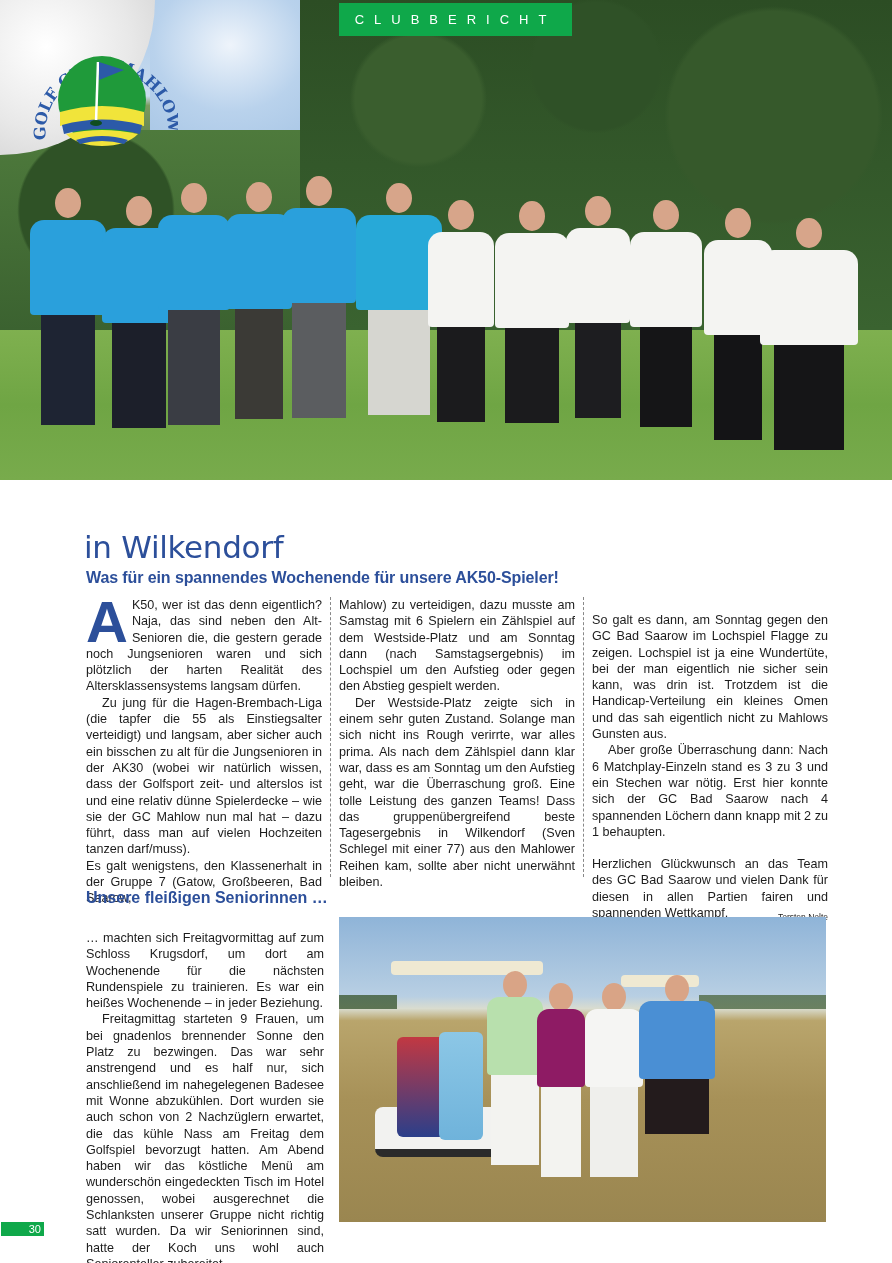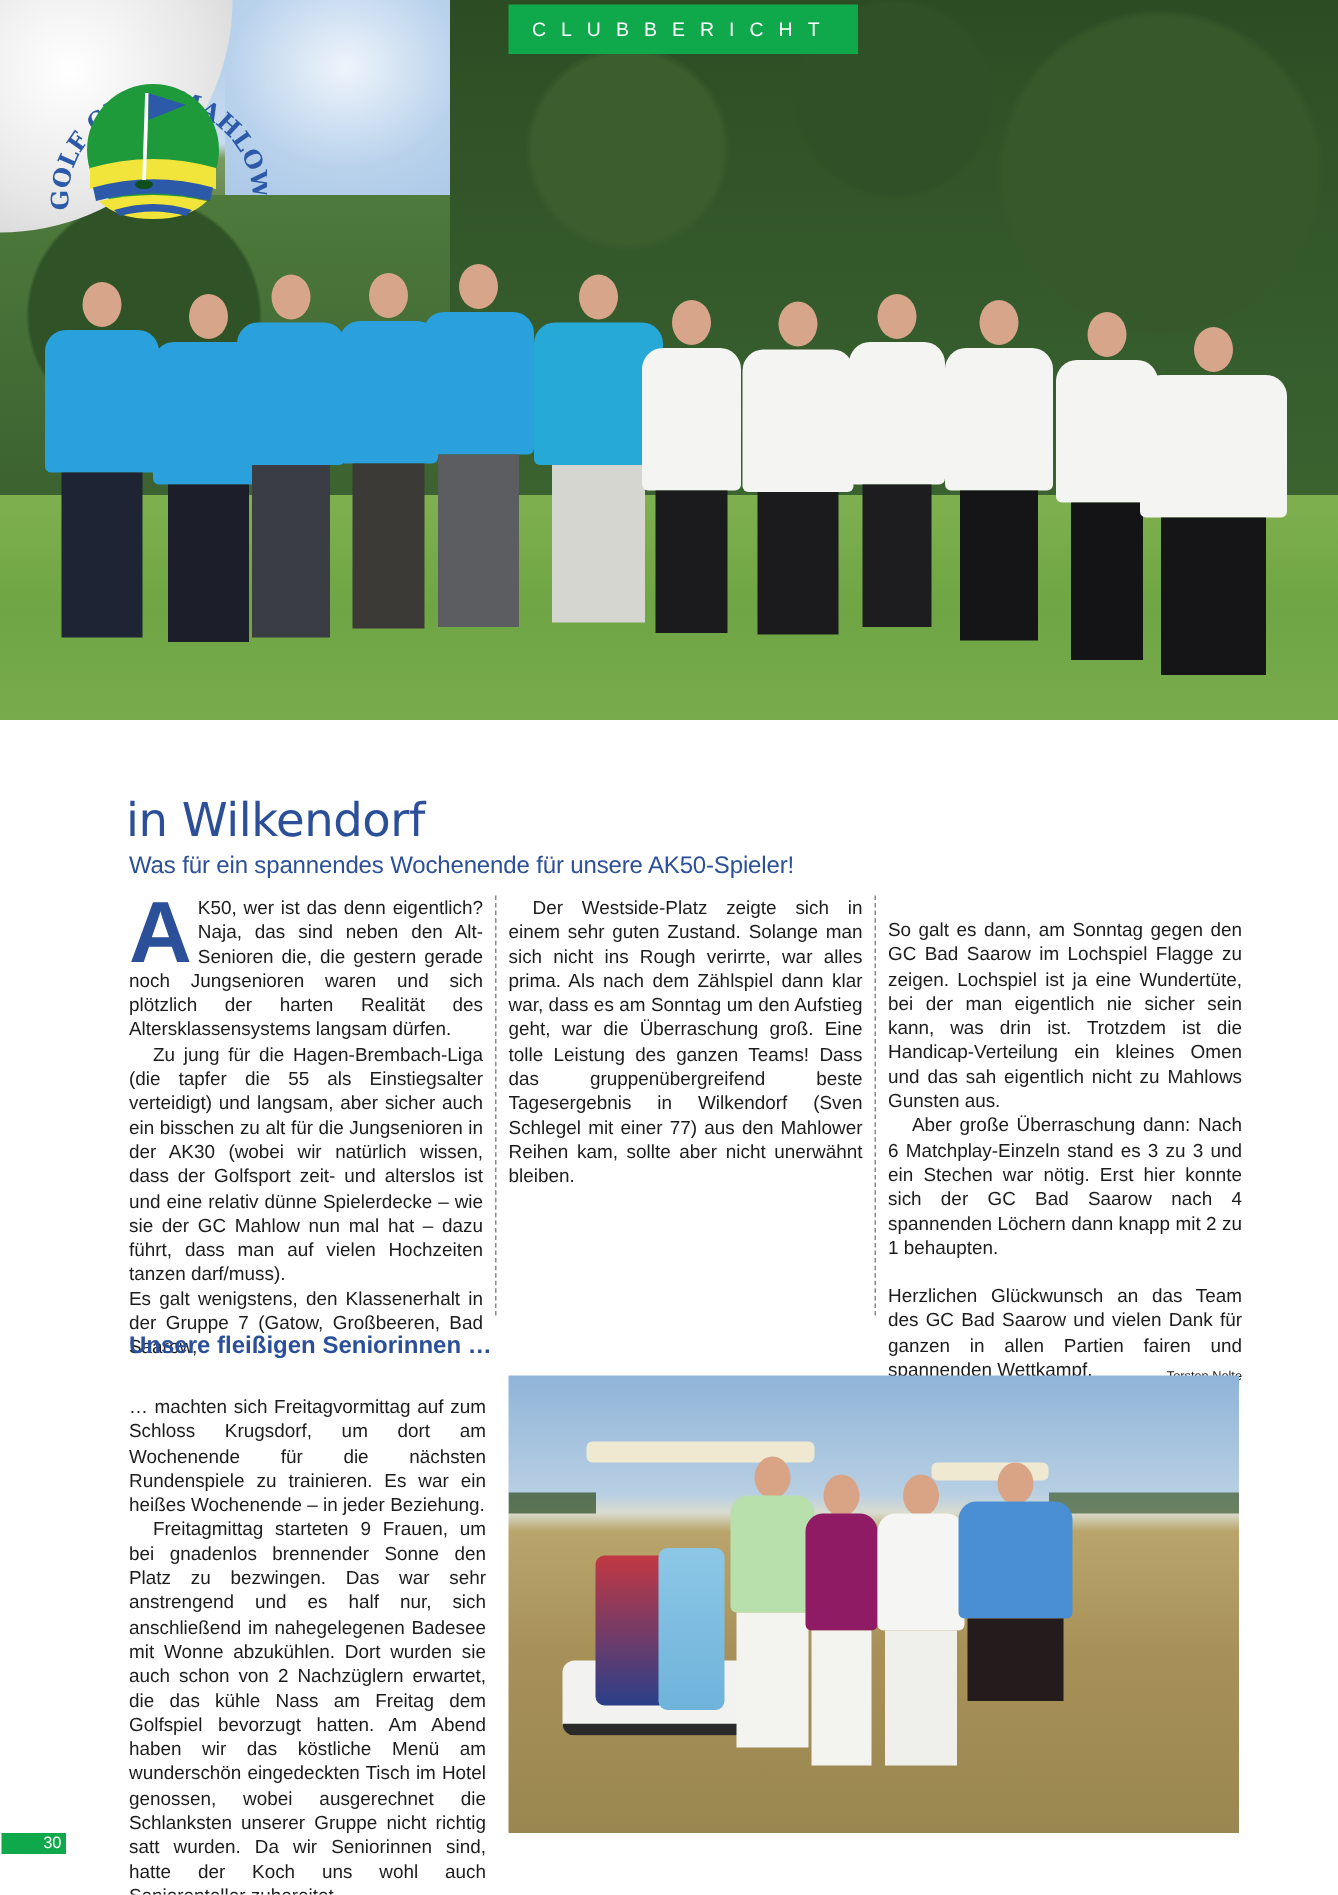--- a/index.html
+++ b/index.html
@@ -30,21 +30,21 @@
   .golfball { position:absolute; left:0; top:0; width:155px; height:155px; border-radius:0 0 155px 0;
     background:radial-gradient(circle at 30% 30%, #ffffff 0%, #e8e8e8 55%, #cfcfcf 100%); }
   .logo { position:absolute; left:28px; top:30px; width:150px; height:130px; }
 
   .section-tag { position:absolute; left:339px; top:3px; width:233px; height:33px; background:#0fa84a;
     color:#ffffff; font-size:13px; letter-spacing:10px; line-height:33px; text-align:center; }
 
   
   .headline { position:absolute; left:84px; top:490px; width:720px; margin:0; font-family:"DejaVu Sans", sans-serif;
     font-weight:normal; font-size:31px; line-height:38px; color:#2c4f9a; letter-spacing:-0.3px; }
-  .subhead { position:absolute; left:86px; top:569px; margin:0; font-size:16px; font-weight:normal; color:#2c4f9a; letter-spacing:-0.1px; }
+  .subhead { position:absolute; left:86px; top:569px; margin:0; font-size:16px; font-weight:bold; color:#2c4f9a; letter-spacing:-0.1px; }
 
   
   .col { position:absolute; font-size:12.6px; line-height:16.3px; text-align:justify; color:#1c1c1c; }
   .col p { margin:0; }
   .col p.indent { text-indent:16px; }
   .col p.gap { margin-top:16px; }
   .col1 { left:86px; top:597px; width:236px; }
   .col2 { left:339px; top:597px; width:236px; }
   .col3 { left:592px; top:597px; width:236px;margin-top:15px; }
   .dropcap { float:left; font-size:58px; line-height:46px; font-weight:bold; color:#2c4f9a; margin:2px 4px 0 0; font-family:"Liberation Sans", sans-serif; }
@@ -167,28 +167,29 @@
 <h2 class="subhead">Was für ein spannendes Wochenende für unsere AK50-Spieler!</h2>
 
 <div class="col col1">
   <p><span class="dropcap">A</span><span>K50, wer ist das denn eigentlich? Naja, das sind neben den Alt-Senioren die, die gestern gerade noch Jungsenioren waren und sich plötzlich der harten Realität des Altersklassensystems langsam dürfen.</span></p>
   <p class="indent">Zu jung für die Hagen-Brembach-Liga (die tapfer die 55 als Einstiegsalter verteidigt) und langsam, aber sicher auch ein bisschen zu alt für die Jungsenioren in der AK30 (wobei wir natürlich wissen, dass der Golfsport zeit- und alterslos ist und eine relativ dünne Spielerdecke – wie sie der GC Mahlow nun mal hat – dazu führt, dass man auf vielen Hochzeiten tanzen darf/muss).</p>
   <p>Es galt wenigstens, den Klassenerhalt in der Gruppe 7 (Gatow, Großbeeren, Bad Saarow,</p>
 </div>
 <div class="divider div1"></div>
 
 <div class="col col2">
+  <p>Mahlow) zu verteidigen, dazu musste am Samstag mit 6 Spielern ein Zählspiel auf dem Westside-Platz und am Sonntag dann (nach Samstagsergebnis) im Lochspiel um den Aufstieg oder gegen den Abstieg gespielt werden.</p>
   <p class="indent">Der Westside-Platz zeigte sich in einem sehr guten Zustand. Solange man sich nicht ins Rough verirrte, war alles prima. Als nach dem Zählspiel dann klar war, dass es am Sonntag um den Aufstieg geht, war die Überraschung groß. Eine tolle Leistung des ganzen Teams! Dass das gruppenübergreifend beste Tagesergebnis in Wilkendorf (Sven Schlegel mit einer 77) aus den Mahlower Reihen kam, sollte aber nicht unerwähnt bleiben.</p>
 </div>
 <div class="divider div2"></div>
 
 <div class="col col3">
   <p>So galt es dann, am Sonntag gegen den GC Bad Saarow im Lochspiel Flagge zu zeigen. Lochspiel ist ja eine Wundertüte, bei der man eigentlich nie sicher sein kann, was drin ist. Trotzdem ist die Handicap-Verteilung ein kleines Omen und das sah eigentlich nicht zu Mahlows Gunsten aus.</p>
   <p class="indent">Aber große Überraschung dann: Nach 6 Matchplay-Einzeln stand es 3 zu 3 und ein Stechen war nötig. Erst hier konnte sich der GC Bad Saarow nach 4 spannenden Löchern dann knapp mit 2 zu 1 behaupten.</p>
-  <p class="gap"><span>Herzlichen Glückwunsch an das Team des GC Bad Saarow und vielen Dank für ganzen in allen Partien fairen und spannenden Wettkampf.</span><span class="author">Torsten Nolte</span></p>
+  <p class="gap"><span>Herzlichen Glückwunsch an das Team des GC Bad Saarow und vielen Dank für diesen in allen Partien fairen und spannenden Wettkampf.</span><span class="author">Torsten Nolte</span></p>
 </div>
 
 <h2 class="subhead2">Unsere fleißigen Seniorinnen …</h2>
 <div class="col col4">
   <p>… machten sich Freitagvormittag auf zum Schloss Krugsdorf, um dort am Wochenende für die nächsten Rundenspiele zu trainieren. Es war ein heißes Wochenende – in jeder Beziehung.</p>
   <p class="indent">Freitagmittag starteten 9 Frauen, um bei gnadenlos brennender Sonne den Platz zu bezwingen. Das war sehr anstrengend und es half nur, sich anschließend im nahegelegenen Badesee mit Wonne abzukühlen. Dort wurden sie auch schon von 2 Nachzüglern erwartet, die das kühle Nass am Freitag dem Golfspiel bevorzugt hatten. Am Abend haben wir das köstliche Menü am wunderschön eingedeckten Tisch im Hotel genossen, wobei ausgerechnet die Schlanksten unserer Gruppe nicht richtig satt wurden. Da wir Seniorinnen sind, hatte der Koch uns wohl auch Seniorenteller zubereitet.</p>
 </div>
 
 <div class="photo2">
   <div style="position:absolute;left:0;top:78px;width:487px;height:14px;background:linear-gradient(90deg,#3e5a34 0 12%,transparent 12% 74%,#4f6a45 74% 100%);opacity:.8;"></div>

